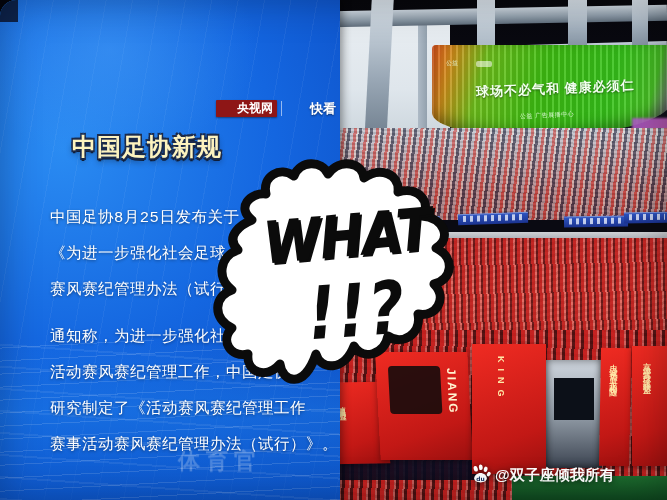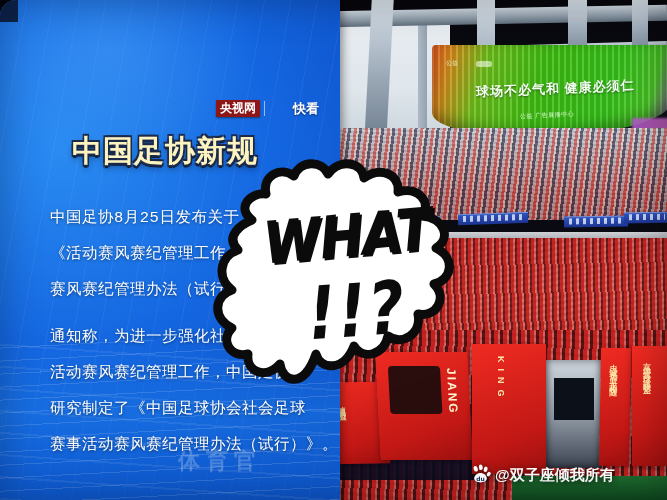--- a/index.html
+++ b/index.html
@@ -143,31 +143,31 @@
       repeating-linear-gradient(4deg, rgba(255,255,255,.07) 0 2px, transparent 2px 22px),
       linear-gradient(180deg, rgba(20,110,230,0) 0%, rgba(30,130,240,.45) 45%, rgba(14,95,215,.6) 100%);
   }
   #panel .glow-top { position:absolute; left:-40px; top:-60px; width:300px; height:220px;
     background:radial-gradient(closest-side, rgba(90,175,255,.35), transparent); }
 
   
   #logo { position:absolute; left:216px; top:100px; display:flex; align-items:center; gap:3px; }
   #logo .lg-box {
     background:#8e1616; color:#fff; font-size:12px; font-weight:bold;
-    padding:2px 4px 3px 4px; letter-spacing:0px; line-height:1;
+    padding:2px 4px 3px 21px; letter-spacing:0px; line-height:1;
     border-radius:1px; box-shadow:0 1px 2px rgba(0,0,0,.45);
   }
   #logo .lg-div { width:1px; height:15px; background:rgba(255,255,255,.55); margin:0 1px; }
   #logo .lg-txt { color:#ffffff; font-size:13px; font-weight:bold; line-height:1;
     text-shadow:0 1px 2px rgba(0,0,0,.5);margin-left:24px; }
 
   
   #title {
     position:absolute; left:72px; top:134px;
-    font-size:30px; font-weight:bold; letter-spacing:1px; line-height:1.1;
+    font-size:24px; font-weight:bold; letter-spacing:1px; line-height:1.1;
     color:#fdf3bf;
     text-shadow:
       -1.6px -1.6px 0 #1b2a4a, 1.6px -1.6px 0 #1b2a4a,
       -1.6px  1.6px 0 #1b2a4a, 1.6px  1.6px 0 #1b2a4a,
        0 3px 0 #0e1d38, 0 4px 6px rgba(0,0,0,.45);
   }
 
   
   .body-block { position:absolute; left:50px; color:#ffffff; font-size:15.5px;
     line-height:36px; letter-spacing:.5px; white-space:nowrap;
@@ -289,28 +289,28 @@
     <div id="logo">
       <span class="lg-box">央视网</span>
       <span class="lg-div"></span>
       <span class="lg-txt">快看</span>
     </div>
 
     <div id="title">中国足协新规</div>
 
     <div class="body-block" id="body1">
       <div>中国足协8月25日发布关于</div>
-      <div>《活动赛风赛纪管理工作</div>
+      <div>《为进一步强化社会足球</div>
       <div>赛风赛纪管理办法（试行）</div>
     </div>
 
     <div class="body-block" id="body2">
       <div>通知称，为进一步强化社会足球</div>
       <div>活动赛风赛纪管理工作，中国足协</div>
-      <div>研究制定了《中国足球协会社会足球</div>
+      <div>研究制定了《活动赛风赛纪管理工作</div>
       <div>赛事活动赛风赛纪管理办法（试行）》。</div>
     </div>
 
     <div id="panel-wm">体育官</div>
   </div>
 
   <div id="bubble">
     <svg viewBox="0 0 240 235" preserveAspectRatio="none">
       <path d="M16,92
                C2,78 20,66 30,62

